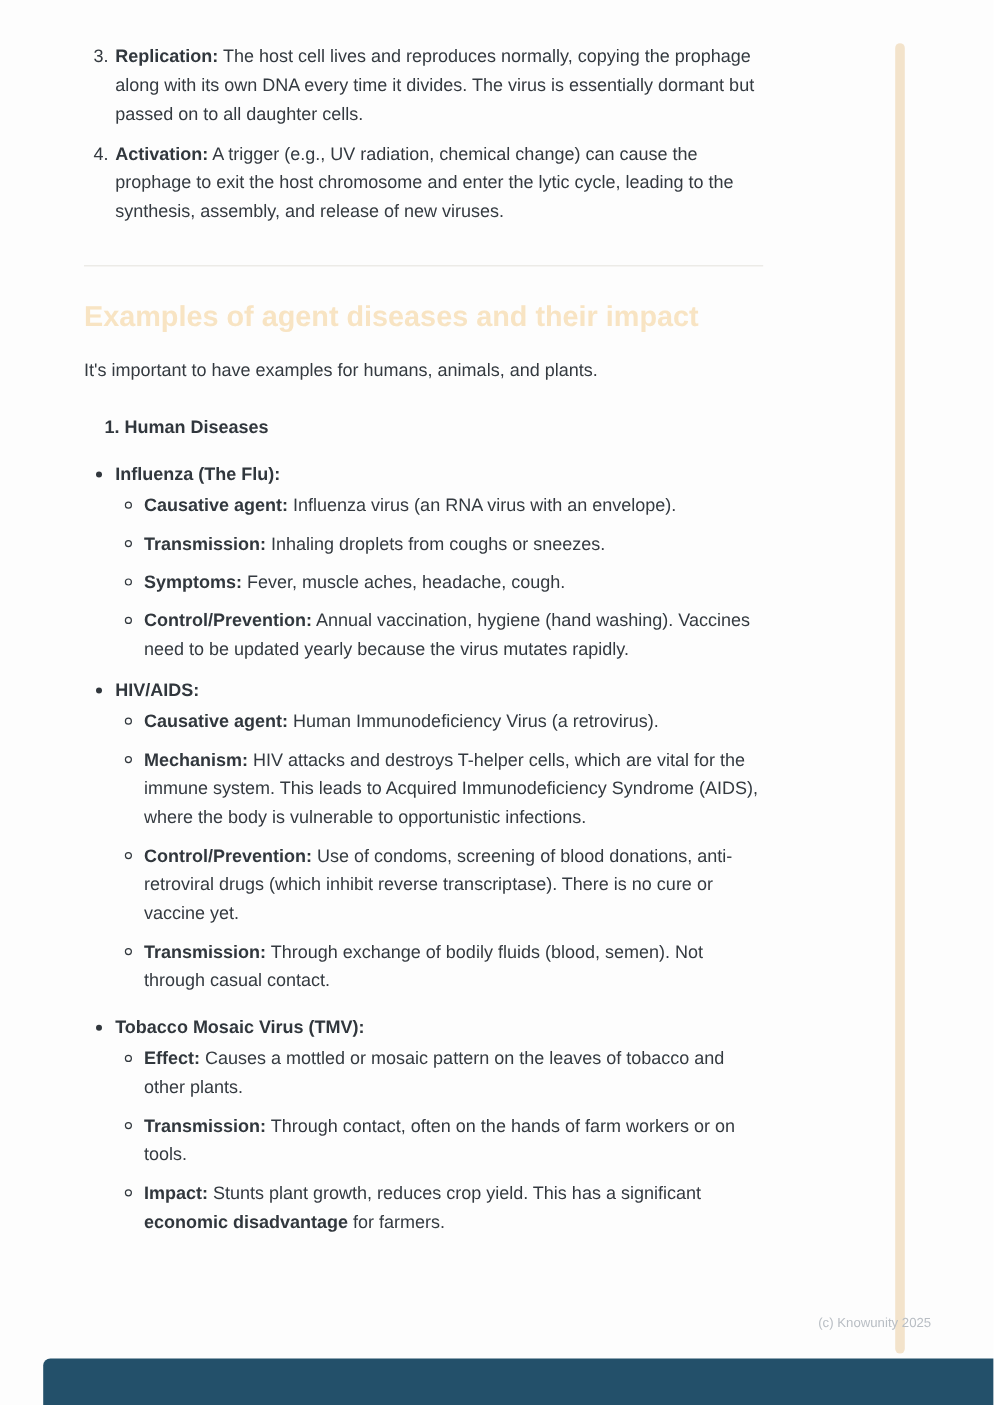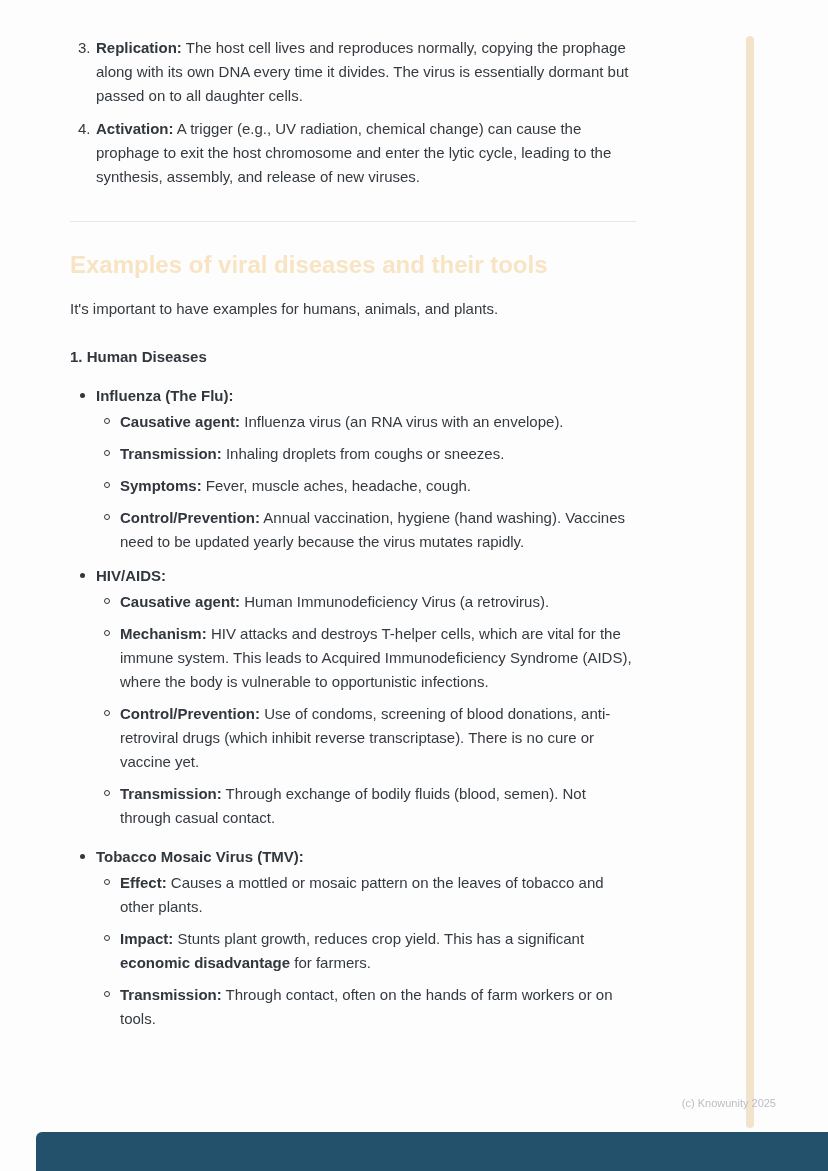--- a/index.html
+++ b/index.html
@@ -37,21 +37,21 @@
     margin: 32px 0 0 0;
   }
   .heading {
     margin: 28px 0 0 0;
     font-size: 24px;
     line-height: 30px;
     font-weight: 700;
     color: #f8e4c3;
   }
   .intro { margin: 17px 0 0 0; }
-  .subhead { margin: 24px 0 0 0; font-weight: 700; color: #31373d; }
+  .subhead { margin: 24px 0 0 17px; font-weight: 700; color: #31373d; }
 
   
   .diseases { margin: 15px 0 0 0; padding: 0 0 0 10px; list-style: none; }
   .disease { position: relative; padding-left: 16px; margin-bottom: 10px; }
   .disease::before {
     content: "";
     position: absolute;
     left: 0; top: 9px;
     width: 5px; height: 5px;
     border-radius: 50%;
@@ -110,21 +110,21 @@
         <span class="itext"><strong>Replication:</strong> <span>The host cell lives and reproduces normally, copying the prophage along with its own DNA every time it divides. The virus is essentially dormant but passed on to all daughter cells.</span></span>
       </li>
       <li class="numitem">
         <span class="num">4.</span>
         <span class="itext"><strong>Activation:</strong> <span>A trigger (e.g., UV radiation, chemical change) can cause the prophage to exit the host chromosome and enter the lytic cycle, leading to the synthesis, assembly, and release of new viruses.</span></span>
       </li>
     </ol>
 
     <hr class="divider">
 
-    <h1 class="heading">Examples of viral diseases and their tools</h1>
+    <h1 class="heading">Examples of agent diseases and their impact</h1>
 
     <p class="intro">It's important to have examples for humans, animals, and plants.</p>
 
     <p class="subhead">1. Human Diseases</p>
 
     <ul class="diseases">
 
       <li class="disease">
         <strong class="dname">Influenza (The Flu):</strong>
         <ul class="points">
@@ -147,22 +147,22 @@
 
     </ul>
 
 
     <ul class="diseases">
 
       <li class="disease">
         <strong class="dname">Tobacco Mosaic Virus (TMV):</strong>
         <ul class="points">
           <li class="point"><strong>Effect:</strong> <span>Causes a mottled or mosaic pattern on the leaves of tobacco and other plants.</span></li>
+          <li class="point"><strong>Transmission:</strong> <span>Through contact, often on the hands of farm workers or on tools.</span></li>
           <li class="point"><strong>Impact:</strong> <span>Stunts plant growth, reduces crop yield. This has a significant</span> <strong>economic disadvantage</strong> <span>for farmers.</span></li>
-          <li class="point"><strong>Transmission:</strong> <span>Through contact, often on the hands of farm workers or on tools.</span></li>
         </ul>
       </li>
 
     </ul>
 
   </div>
 
   <div class="scrollbar"></div>
   <div class="footer">(c) Knowunity 2025</div>
   <div class="bottom-bar"></div>

